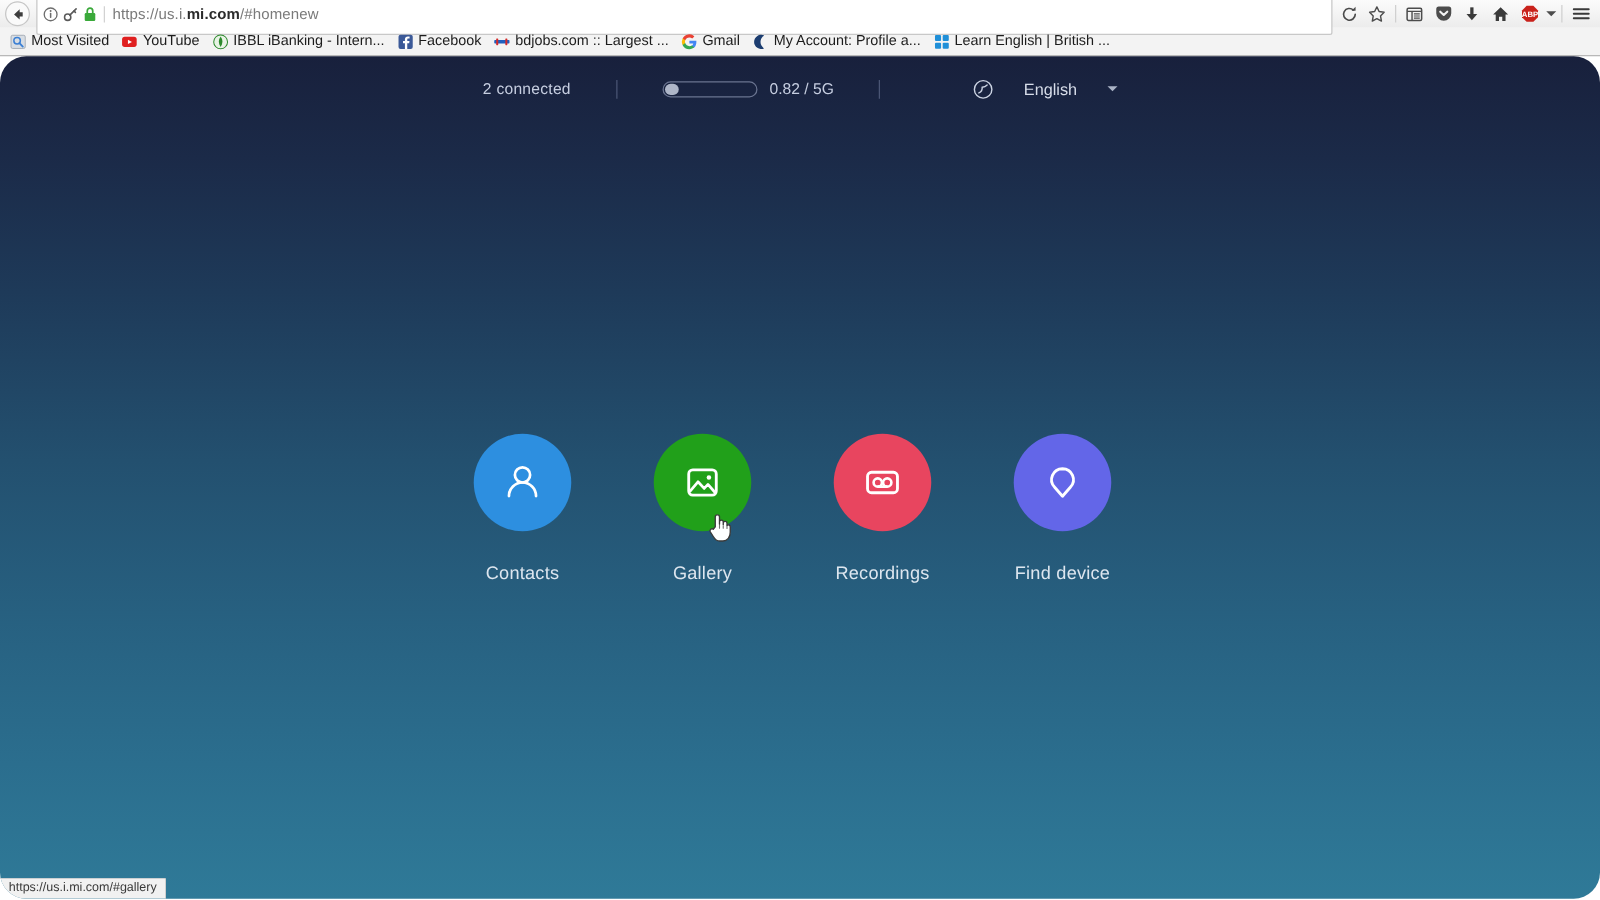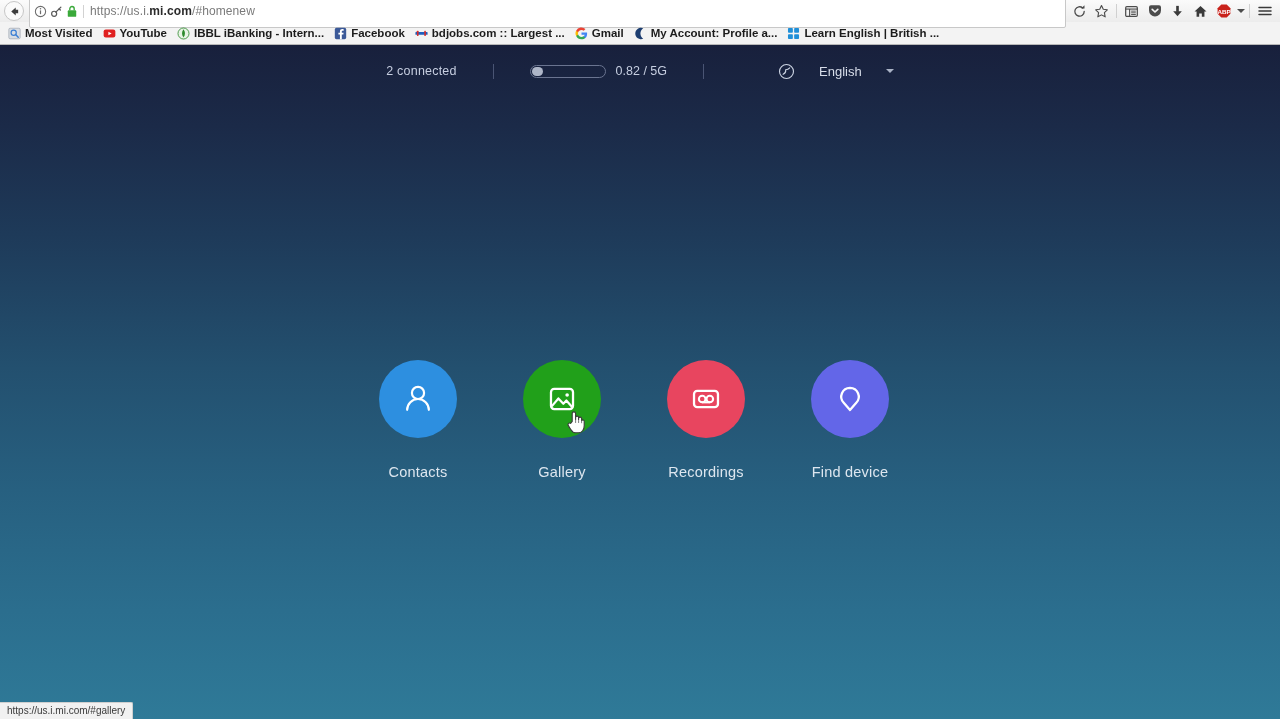--- a/index.html
+++ b/index.html
@@ -86,37 +86,38 @@
     overflow: hidden;
   }
   .bookmark {
     display: flex;
     align-items: center;
     gap: 4px;
     padding: 2px 5px 2px 3px;
     white-space: nowrap;
     flex: 0 0 auto;
   }
-  .bookmark-label { font-size: 11.5px; color: #1c1c1c; font-weight: bold; }
+  .bookmark-label { font-size: 11.5px; color: #1c1c1c; }
   .bm-ico { width: 13px; height: 13px; flex: 0 0 auto; display:flex; align-items:center; justify-content:center; }
 
   
   #page {
     position: relative;
     width: 1280px;
     height: 674px;
     background: linear-gradient(180deg,
         #18203c 0%,
         #1b2a48 12%,
         #1e3a59 28%,
         #23506f 48%,
         #276080 66%,
         #2b6e8e 84%,
         #2f7a98 100%);
     overflow: hidden;
+    border-radius: 21px;
   }
 
   
   #mi-header {
     height: 52px;
     display: flex;
     align-items: center;
     position: relative;
     padding: 0 36px;
   }
@@ -198,21 +199,21 @@
   .caret {
     width: 0; height: 0;
     border-left: 4px solid transparent;
     border-right: 4px solid transparent;
     border-top: 4px solid #aab3c6;
   }
 
   
   #app-grid {
     position: absolute;
-    top: 315px;
+    top: 302px;
     left: 0;
     width: 1268px;
     display: flex;
     justify-content: center;
     gap: 0;
   }
   .app-item {
     width: 144px;
     display: flex;
     flex-direction: column;

